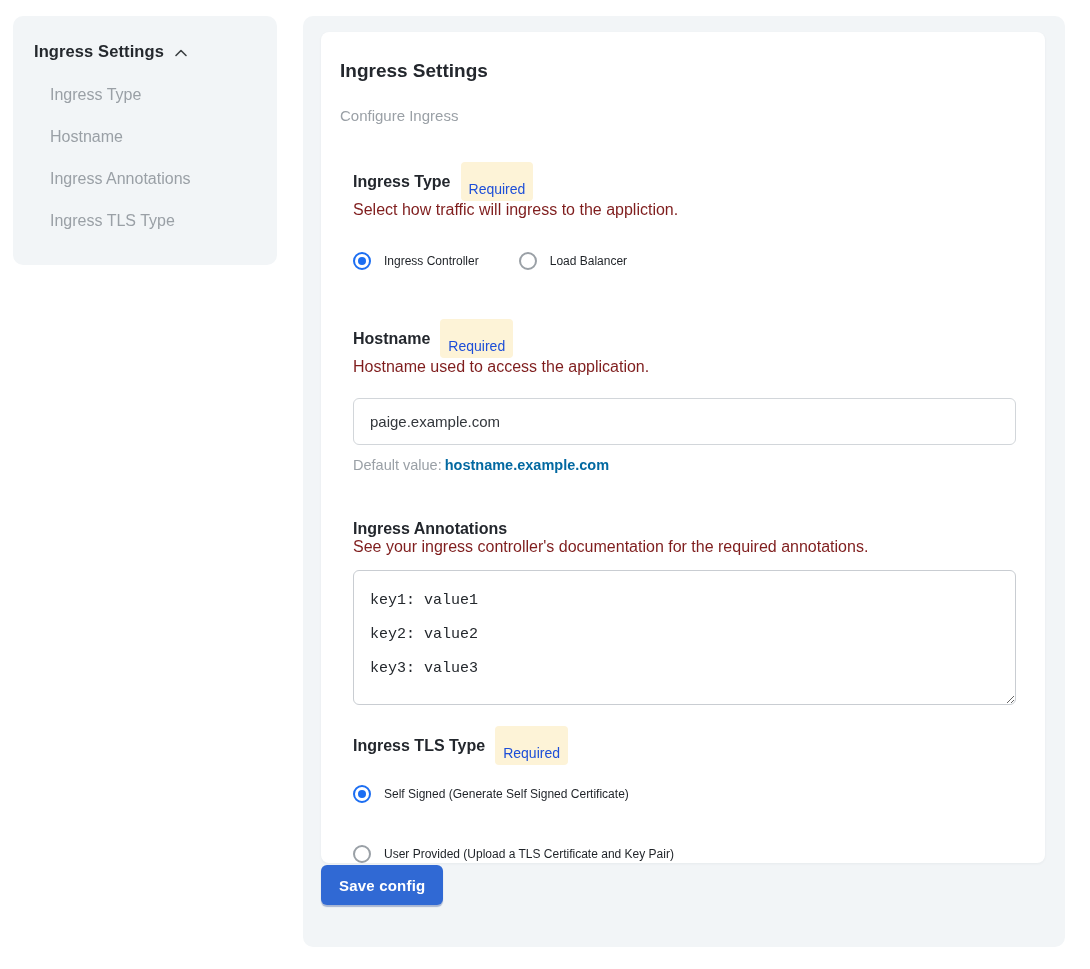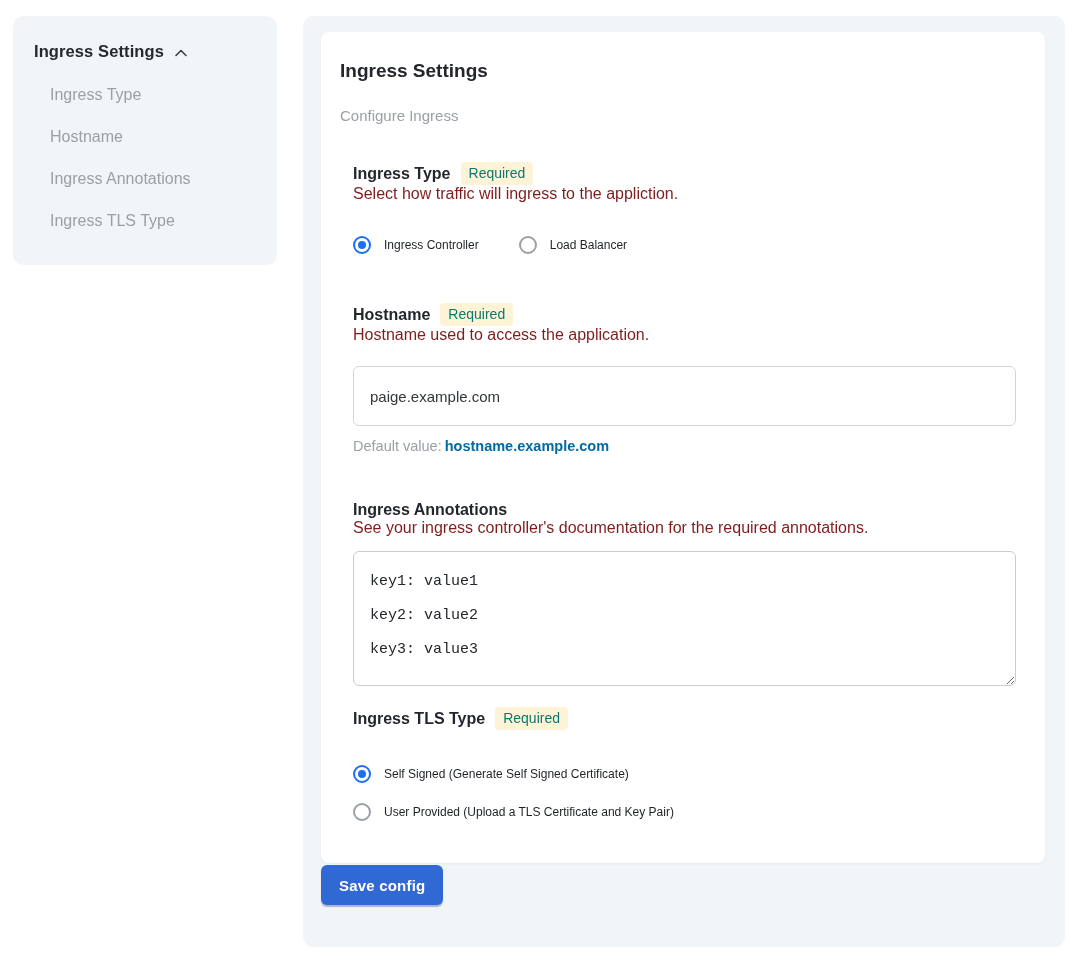--- a/index.html
+++ b/index.html
@@ -41,22 +41,22 @@
     padding: 28px 30px 0 19px;
   }
   .card-title { font-size: 19px; font-weight: 700; color: #23272d; }
   .card-subtitle { margin-top: 25px; font-size: 15px; color: #9aa0a6; }
 
   .sections { margin-left: 13px; }
 
   .field-label-row { display: flex; align-items: center; gap: 10px; }
   .field-label { font-size: 16px; font-weight: 600; color: #23272d; }
   .required-badge {
-    font-size: 14px; font-weight: 500; color: #0f766e;
-    background: #fdf3d7; border-radius: 4px; padding: 4px 8px 5px;
+    font-size: 14px; font-weight: 500; color: #1d4ed8;
+    background: #fdf3d7; border-radius: 4px; padding: 20px 8px 5px;
     line-height: 14px;
   }
   .field-help { font-size: 16px; color: #7f1d1d; }
 
   .section-ingress-type { margin-top: 38px; }
   .radio-row { display: flex; align-items: center; gap: 40px; margin-top: 33px; }
   .radio-option { display: flex; align-items: center; gap: 13px; cursor: pointer; }
   .radio-circle {
     width: 18px; height: 18px; border-radius: 50%;
     border: 2px solid #9aa0a6; background: #ffffff; flex: 0 0 auto;
@@ -64,41 +64,41 @@
   }
   .radio-option.checked .radio-circle { border-color: #1c6ef2; }
   .radio-option.checked .radio-circle::after {
     content: ""; position: absolute; left: 3px; top: 3px;
     width: 8px; height: 8px; border-radius: 50%; background: #1c6ef2;
   }
   .radio-label { font-size: 12px; font-weight: 500; color: #1e2227; }
 
   .section-hostname { margin-top: 49px; }
   .text-input {
-    margin-top: 22px; width: 663px; height: 60px;
+    margin-top: 22px; width: 663px; height: 47px;
     border: 1px solid #d2d6da; border-radius: 6px;
     font-family: "Liberation Sans", sans-serif;
     font-size: 15px; color: #33373c; padding: 0 16px;
     background: #ffffff; display: block; outline: none;
   }
   .default-line { margin-top: 12px; font-size: 14.5px; color: #9aa0a6; }
   .default-value { font-weight: 700; color: #0369a1; margin-left: 3px; }
 
   .section-annotations { margin-top: 47px; }
   .annotations-textarea {
     margin-top: 14px; width: 663px; height: 135px;
     border: 1px solid #c9cdd2; border-radius: 6px;
     font-family: "Liberation Mono", monospace;
     font-size: 15px; line-height: 34px; color: #24282d;
     padding: 13px 16px; background: #ffffff;
     resize: both; outline: none; display: block;
   }
 
   .section-tls { margin-top: 21px; }
-  .radio-stack { margin-top: 35px; display: flex; flex-direction: column; gap: 20px; justify-content: flex-end; }
+  .radio-stack { margin-top: 20px; display: flex; flex-direction: column; gap: 42px; justify-content: flex-end; }
 
   .save-button {
     position: absolute; left: 18px; top: 849px;
     min-width: 119px; height: 40px;
     background: #3069d4; border: none; border-radius: 6px;
     color: #ffffff; font-family: "Liberation Sans", sans-serif;
     font-size: 15px; font-weight: 700; letter-spacing: 0.2px;
     padding: 0 18px; cursor: pointer;
     box-shadow: 0 2px 1px rgba(30, 64, 140, 0.35);
   }

